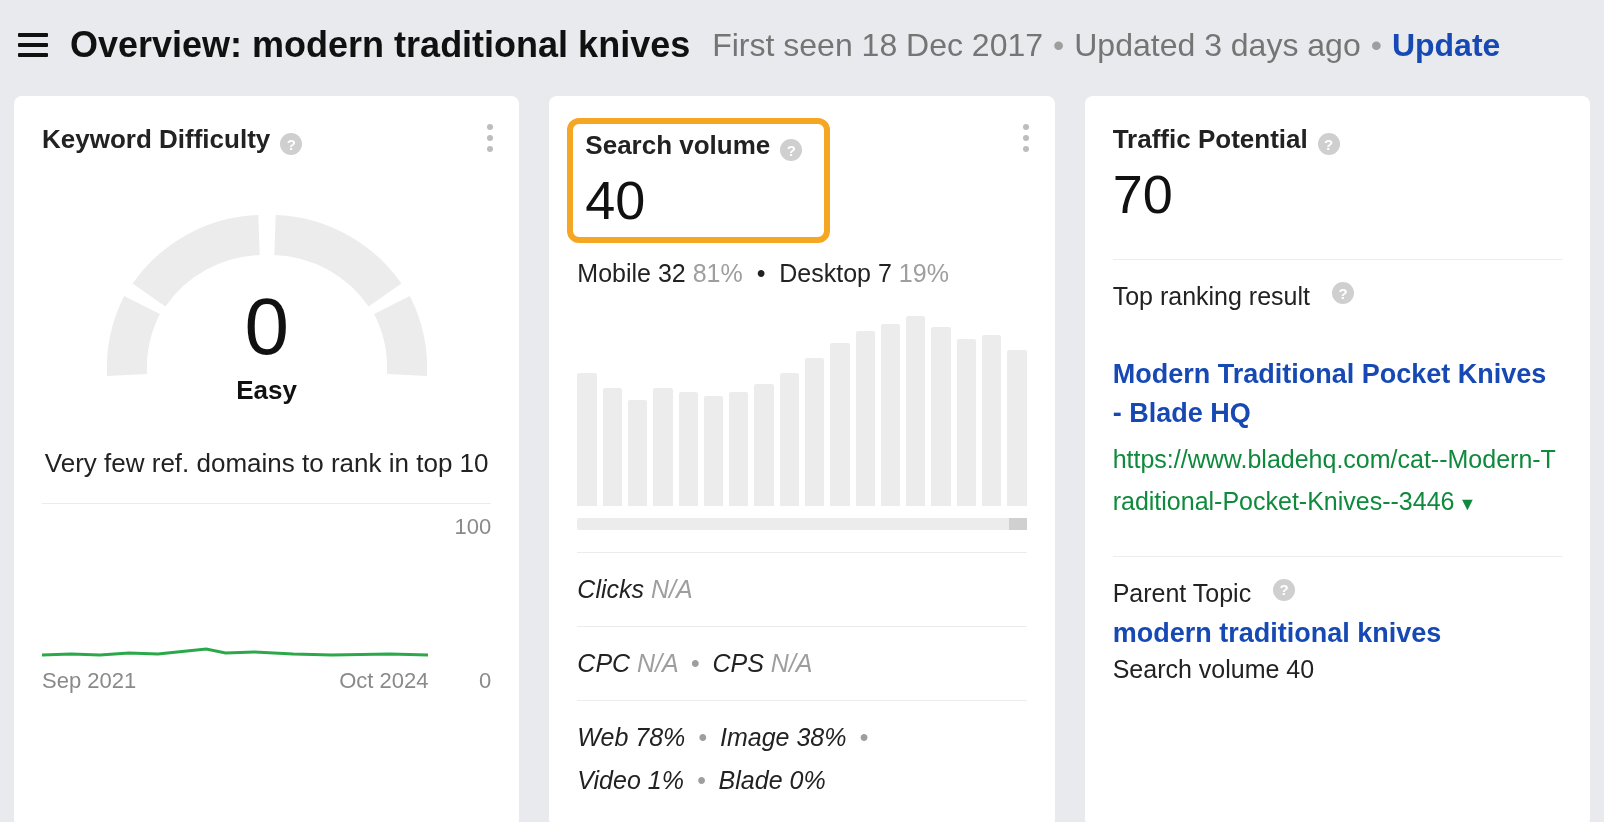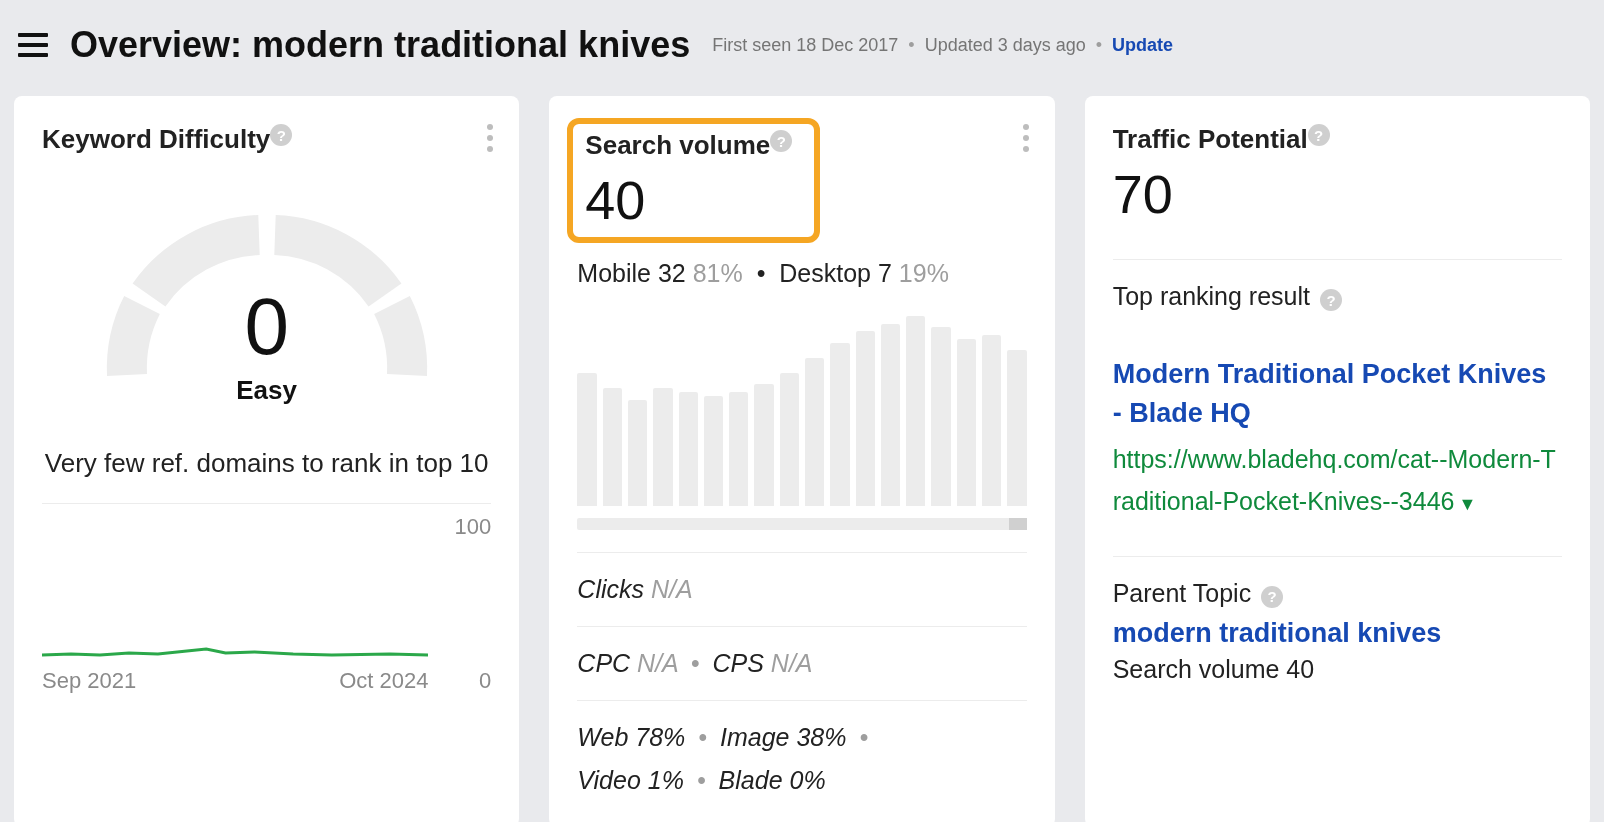--- a/index.html
+++ b/index.html
@@ -17,38 +17,38 @@
 }
 .hamburger {
   width: 30px; height: 24px;
   display: flex; flex-direction: column; justify-content: space-between;
   cursor: pointer;
 }
 .hamburger span { display:block; height:4px; background:#111; border-radius:1px;}
 .title {
   font-size: 36px; font-weight: 700; color:#111;
 }
-.meta { font-size: 18px; color:#757575; display:flex; gap: 10px; flex-wrap:wrap;}
+.meta { font-size: 32px; color:#757575; display:flex; gap: 10px; flex-wrap:wrap;}
 .meta .dot { color:#9e9e9e; }
 .update-link { color:#1649b3; font-weight:700; cursor:pointer;}
 .cards {
   display: grid;
   grid-template-columns: 1fr 1fr 1fr;
   gap: 30px;
   padding: 6px 14px 0 14px;
 }
 .card {
   background:#fff;
   border-radius: 8px;
   padding: 28px 28px 18px 28px;
   position: relative;
 }
 .card-title {
   font-size: 26px; font-weight:700; color:#222;
-  display:flex; align-items:flex-start; 
+  display:flex; align-items:flex-end; gap:10px;
 }
 .help-icon {
   width:22px; height:22px; border-radius:50%;
   background:#cfcfcf; color:#fff; font-size:15px; font-weight:700;
   display:inline-flex; align-items:center; justify-content:center;
 }
 .kebab {
   position:absolute; top:28px; right:26px;
   display:flex; flex-direction:column; gap:5px; cursor:pointer;
 }
@@ -78,21 +78,21 @@
 .sv-bars { display:flex; align-items:flex-end; gap:6px; height: 190px; margin-top: 28px;}
 .sv-bars .bar { flex:1; background:#ececec; border-radius:2px 2px 0 0;}
 .sv-progress { height:12px; background:#ececec; border-radius:2px; margin-top:12px; position:relative;}
 .sv-progress .fill { position:absolute; right:0; top:0; bottom:0; width:4%; background:#d0d0d0;}
 .sv-divider { border:none; border-top:1px solid #ececec; margin: 22px 0;}
 .sv-row { font-size:25px; color:#222; margin: 14px 0; font-style: italic;}
 .sv-row .na { color:#9e9e9e;}
 .sv-row .dot { color:#9e9e9e; margin: 0 6px;}
 
 .tp-divider { border:none; border-top:1px solid #ececec; margin: 34px 0 22px 0;}
-.tp-sub { font-size:25px; color:#222; display:flex; align-items:flex-end; gap:10px; margin-bottom:10px;}
+.tp-sub { font-size:25px; color:#222; display:flex; align-items:flex-start; gap:22px; margin-bottom:10px;}
 .tp-link { color:#1649b3; font-size:27px; font-weight:700; line-height:1.45; cursor:pointer; display:block; margin-bottom:6px;margin-top:44px;}
 .tp-url { color:#0f8a3c; font-size:25px; line-height:1.65; word-break:break-all;}
 .tp-url .caret { color:#0f8a3c; font-size:18px; display:inline-block; margin-left:4px;}
 .pt-link { color:#1649b3; font-size:27px; font-weight:700; cursor:pointer; display:block; margin: 6px 0;}
 .pt-sv { font-size:25px; color:#222;}
 </style>
 </head>
 <body>
 
 <div class="header">

